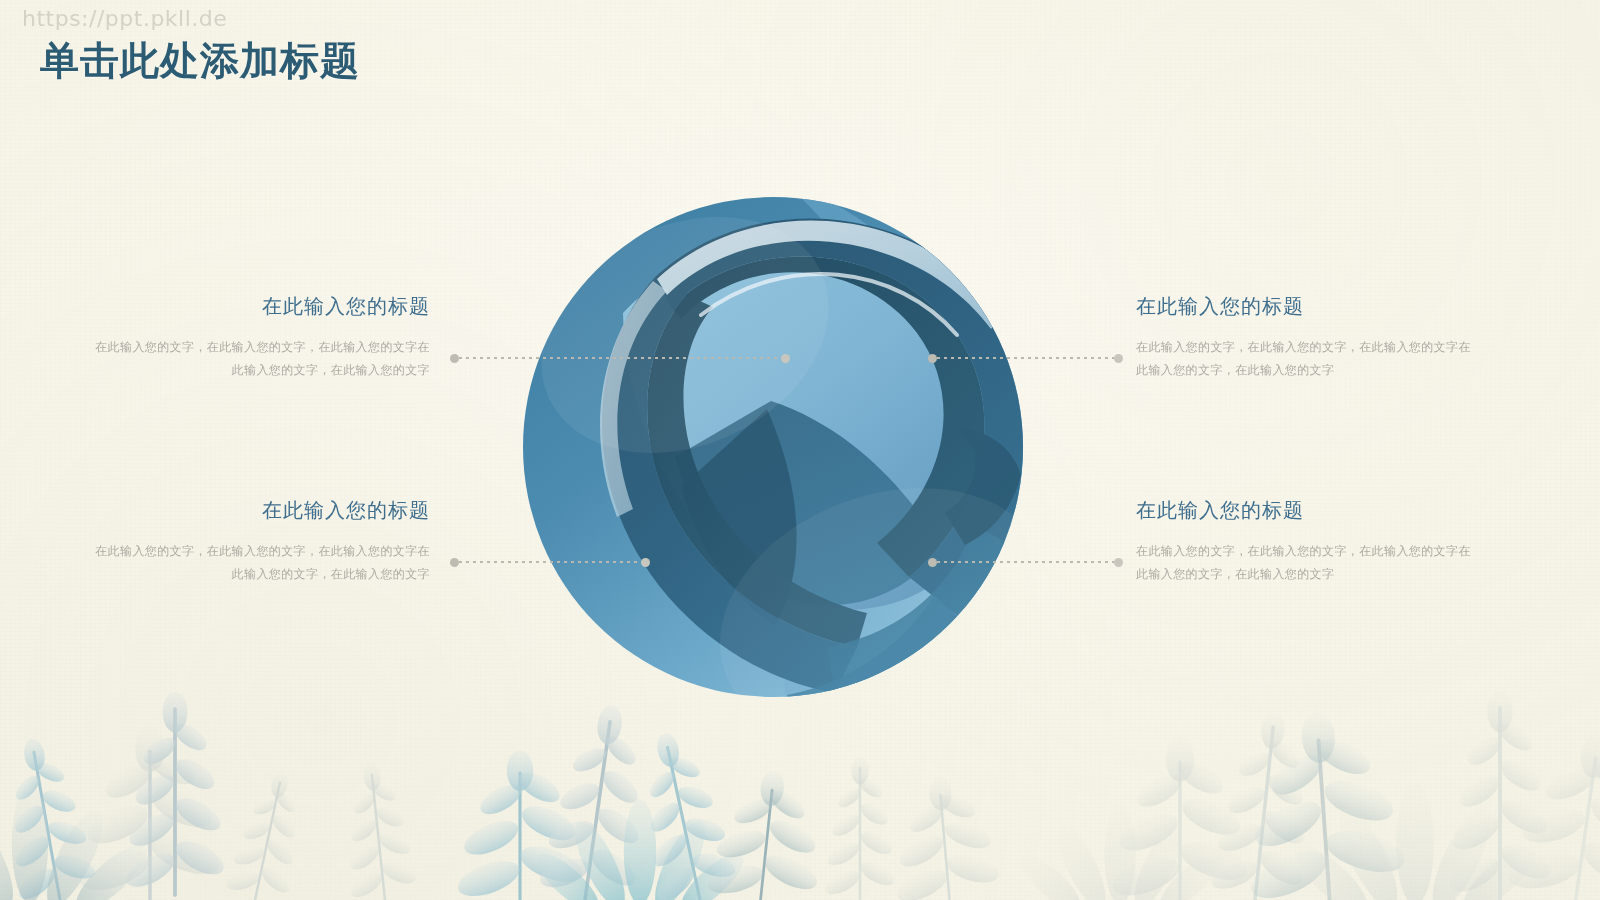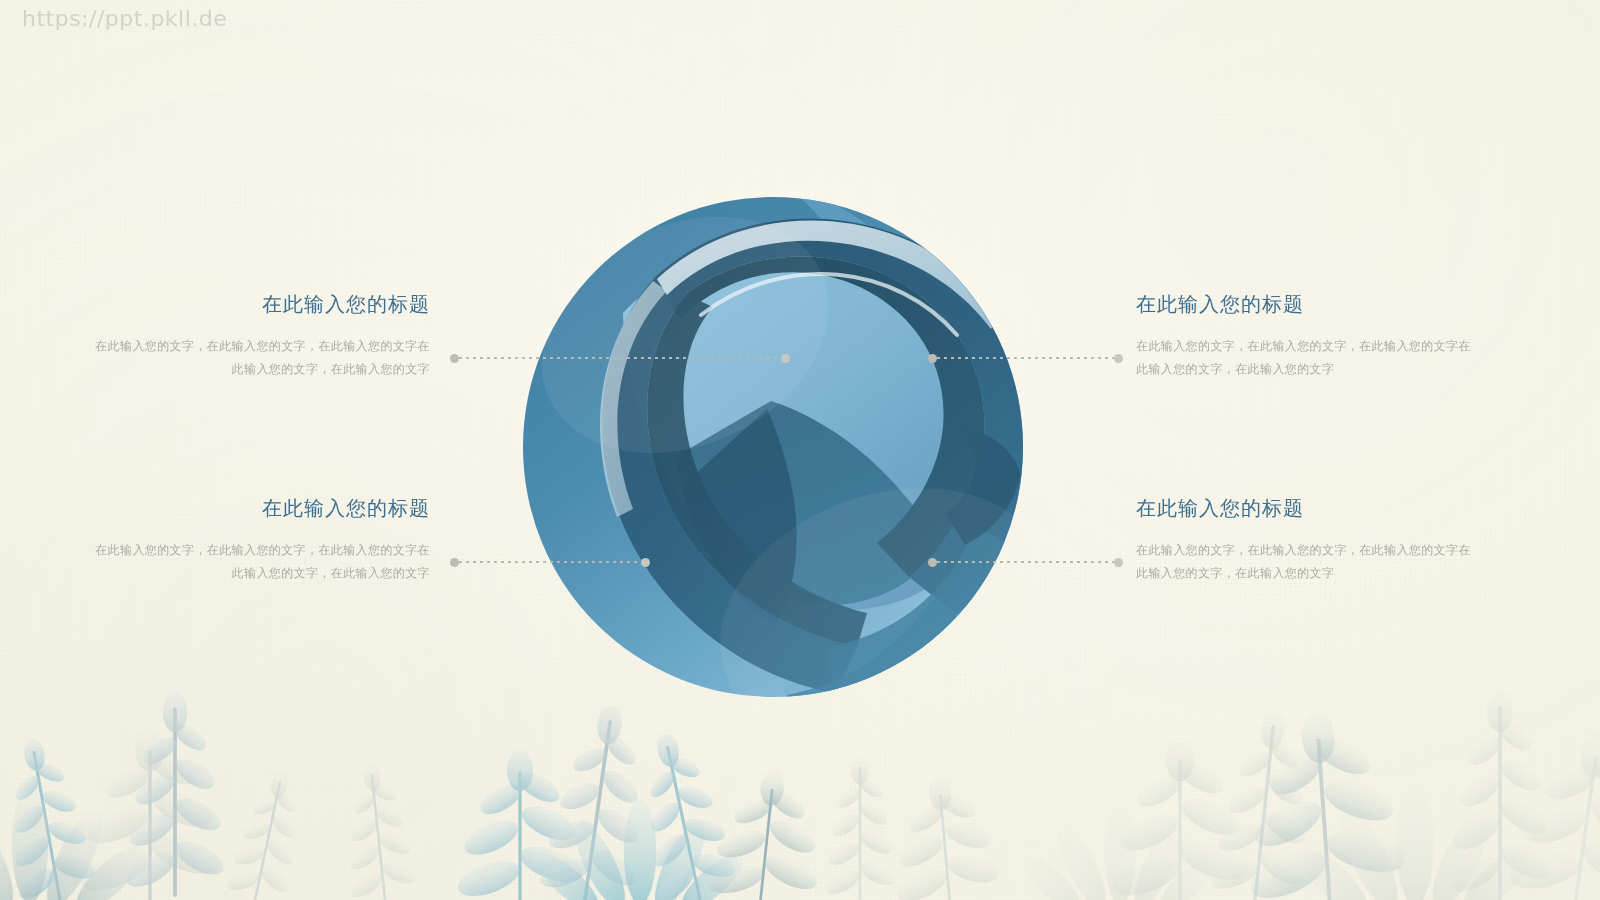--- a/index.html
+++ b/index.html
@@ -98,21 +98,21 @@
   .connector .node {
     width: 9px;
     height: 9px;
     border-radius: 50%;
     background: #bcbcb3;
     flex: 0 0 auto;
   }
   .connector .node.faint { background: #c7c7be; }
 
   
-  .tblock { position: absolute; z-index: 25; width: 345px; font-family: Liberation Mono, monospace; }
+  .tblock { position: absolute; z-index: 25; width: 345px; }
   .tblock .heading {
     font-size: 20px;
     color: #3E6E8E;
     font-weight: 400;
     letter-spacing: 1px;
     margin-bottom: 18px;
     line-height: 1.2;
   }
   .tblock .body {
     font-size: 12px;
@@ -253,20 +253,21 @@
         <use href="#broadleaf" transform="translate(1575,345) scale(1.35) rotate(8)"></use>
       </g>
       <g fill="url(#lfD)" color="#E0E4DD" opacity=".7">
         <use href="#fan" transform="translate(1120,342) scale(1.2)"></use>
       </g>
     </svg>
   </div>
 
   <div class="watermark">https://ppt.pkll.de</div>
 
+  <div class="slide-title">单击此处添加标题</div>
 
   <div class="center-graphic">
     <svg viewBox="0 0 540 510" aria-hidden="true">
       <defs>
         <linearGradient id="gSphere" x1="0.15" y1="0.05" x2="0.85" y2="0.95">
           <stop offset="0%" stop-color="#3E7FA4"></stop>
           <stop offset="35%" stop-color="#4C8CB0"></stop>
           <stop offset="70%" stop-color="#6CA8C9"></stop>
           <stop offset="100%" stop-color="#8CC1DC"></stop>
         </linearGradient>

